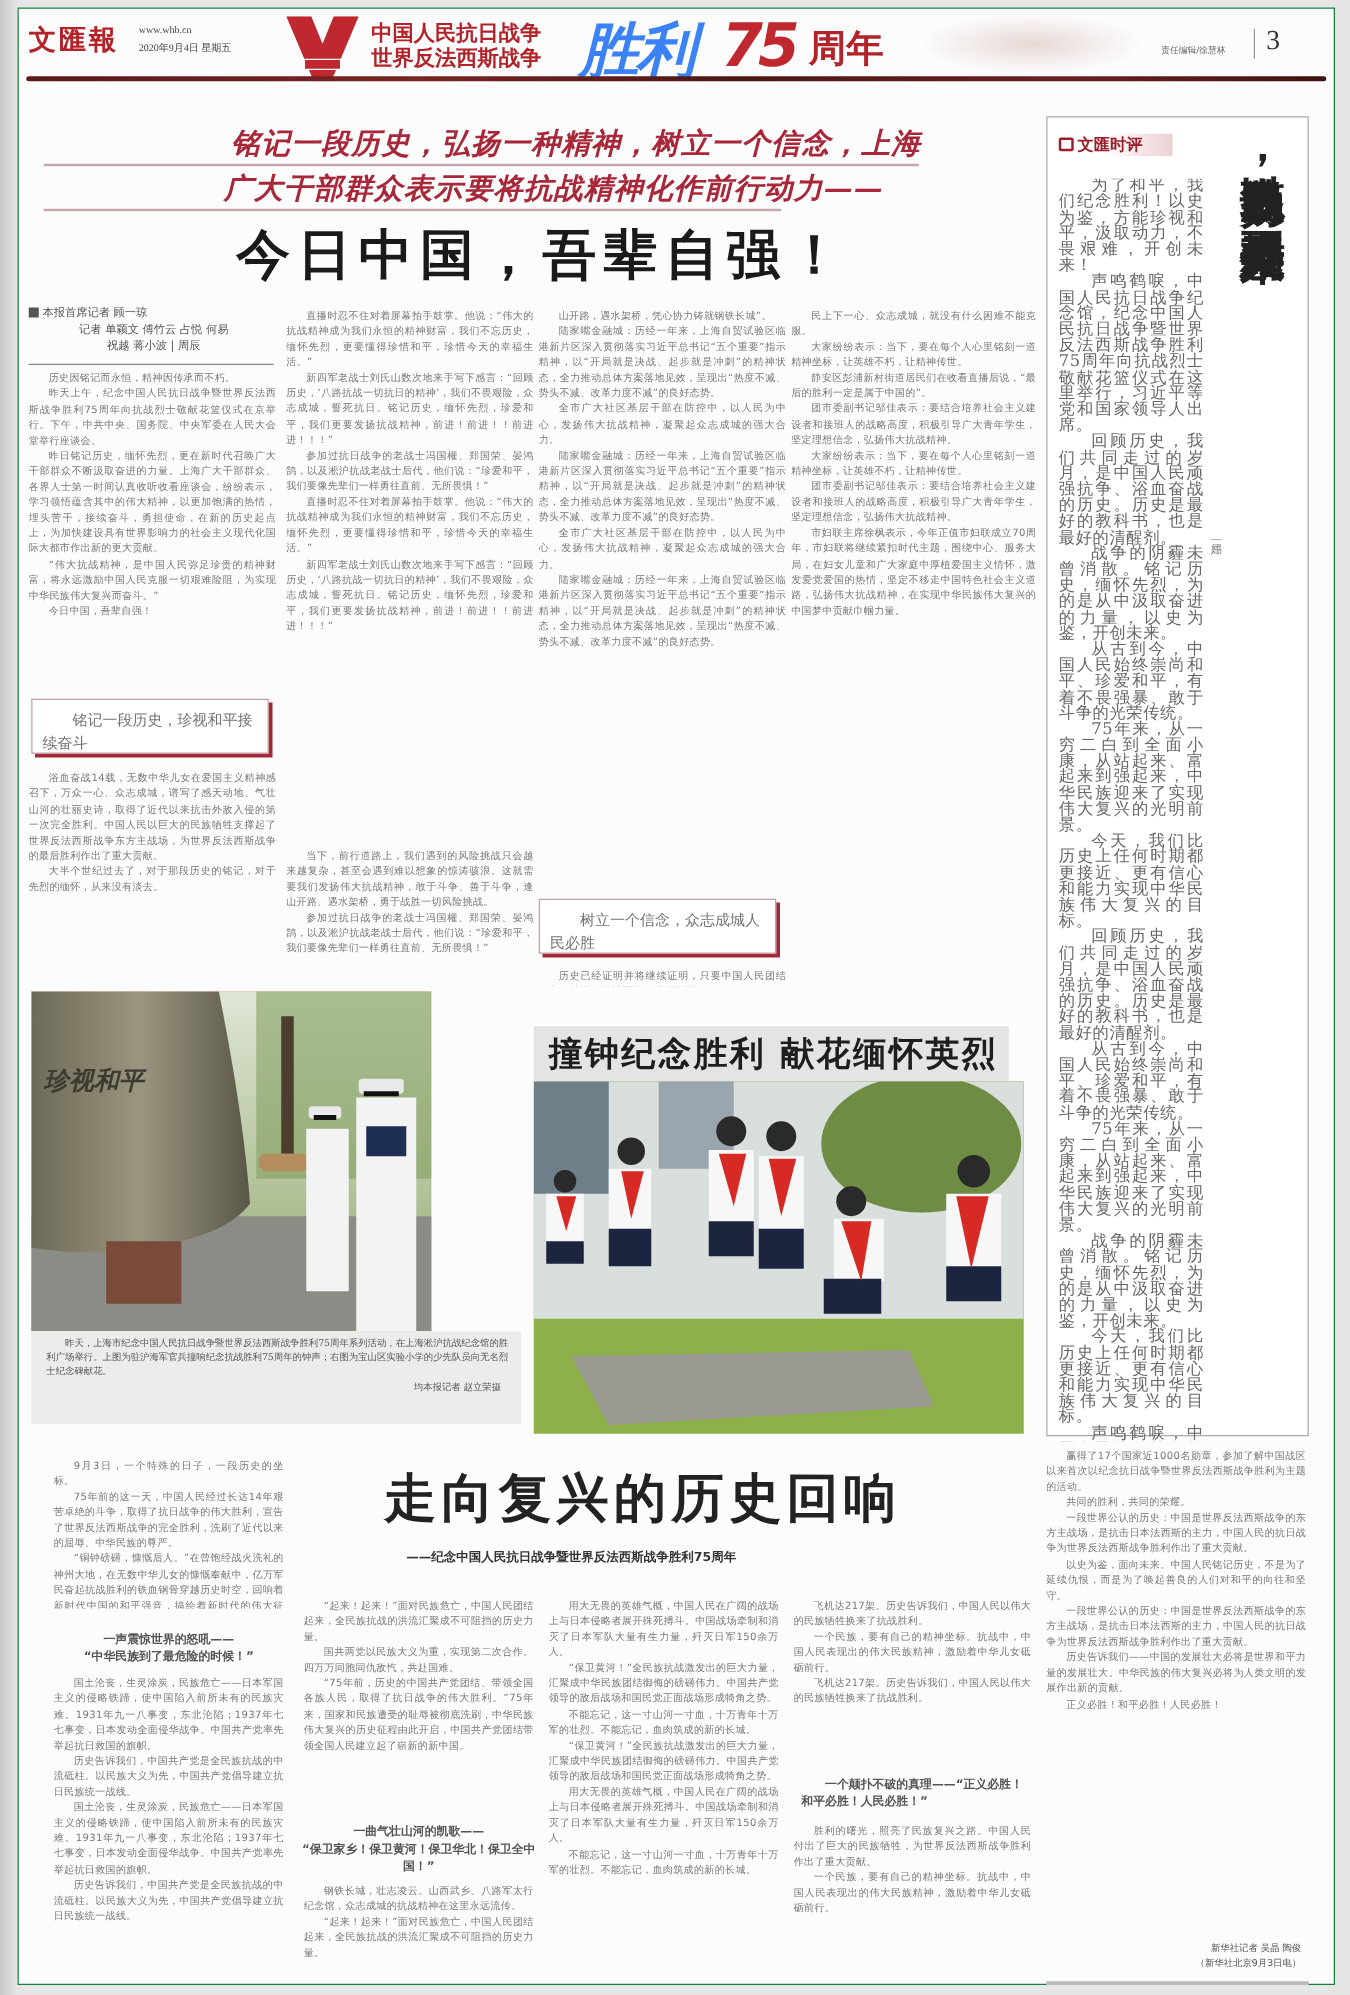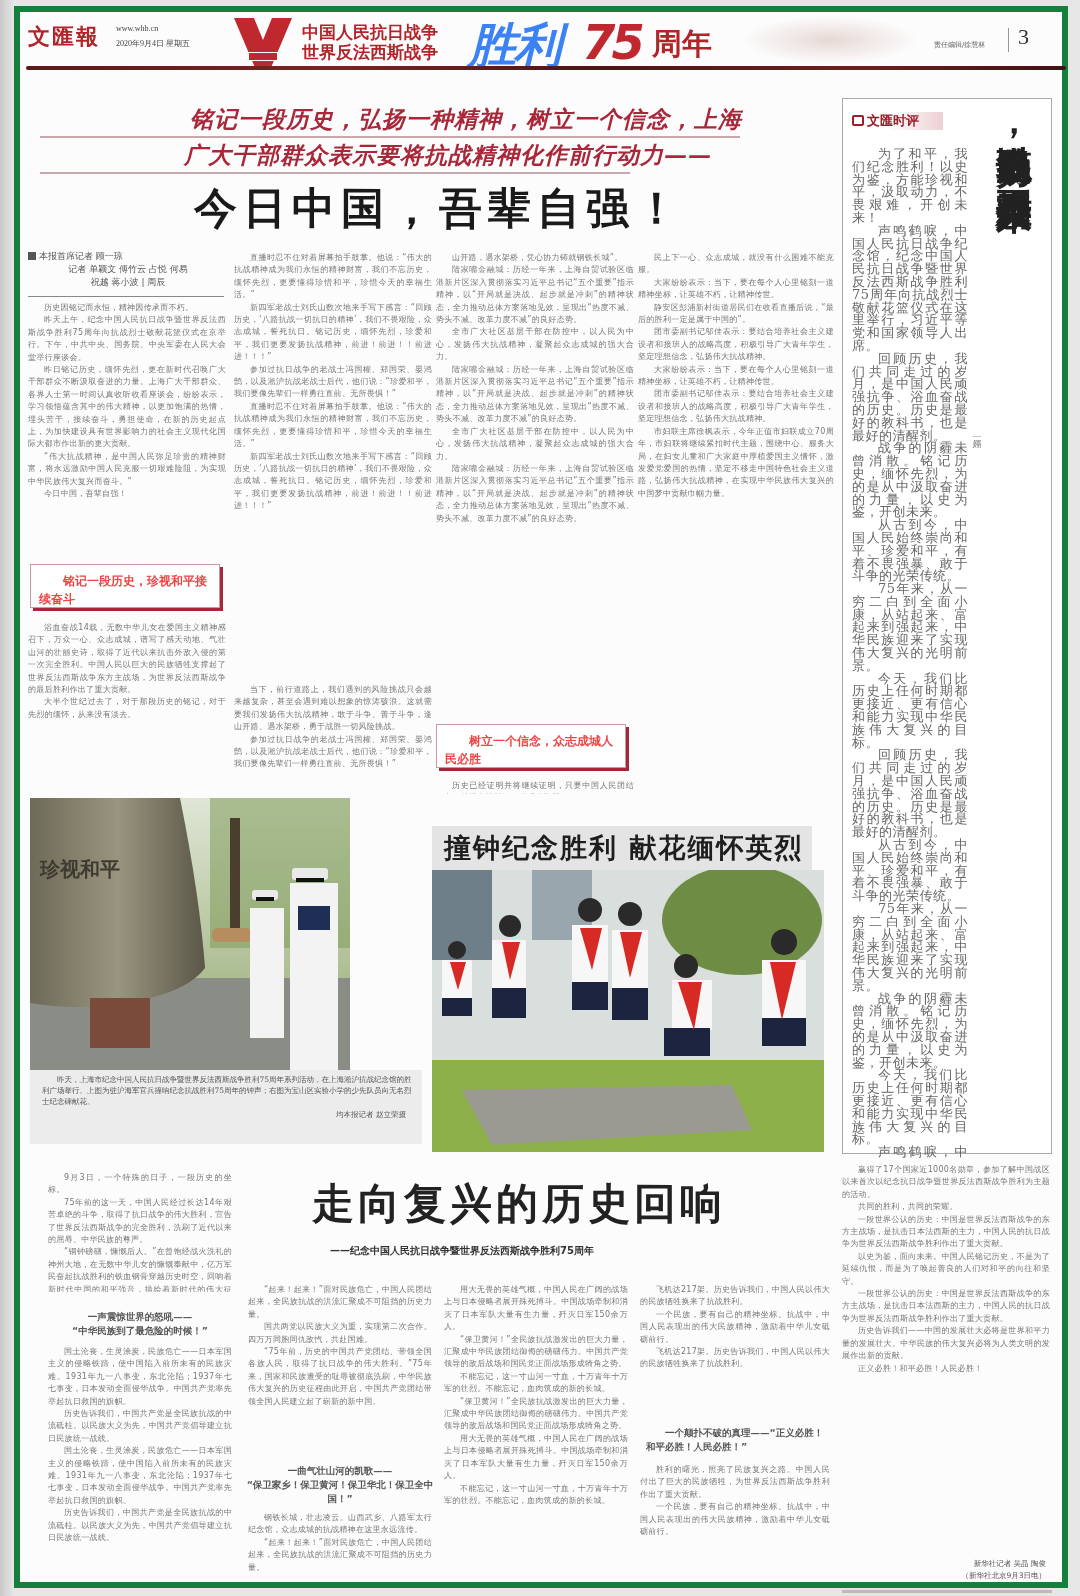--- a/index.html
+++ b/index.html
@@ -1,18 +1,18 @@
 <!DOCTYPE html>
 <html><head>
 <meta charset="utf-8">
 <style>
   * { box-sizing: border-box; margin: 0; padding: 0; }
   html, body { width: 1080px; height: 1596px; background: #e6e6e6; overflow: hidden; }
   body { font-family: "DejaVu Serif", "Liberation Serif", serif; color: #333; position: relative; }
-  .page { position: absolute; left: 14px; top: 6px; width: 1054px; height: 1582px; background: #fcfcfc; border: 6px solid #15803d; }
+  .page { position: absolute; left: 14px; top: 6px; width: 1054px; height: 1582px; background: #fcfcfc; border: 1px solid #15803d; }
   .left-strip { position: absolute; left: 0; top: 0; width: 14px; height: 1596px; background: linear-gradient(90deg,#c8c8c8,#e6e6e6); }
 
   
   .masthead { position: absolute; left: 0; top: 0; width: 1054px; height: 62px; }
   .mast-logo { position: absolute; left: 8px; top: 10px; font-size: 22px; font-weight: bold; color: #b2232a; letter-spacing: 2px; font-family: "DejaVu Serif", serif; }
   .mast-url { position: absolute; left: 96px; top: 12px; font-size: 8px; color: #444; font-family: "Liberation Serif", serif; }
   .mast-date { position: absolute; left: 96px; top: 26px; font-size: 8px; color: #444; font-family: "Liberation Serif", serif; }
   .v-badge { position: absolute; left: 214px; top: 6px; width: 58px; height: 52px; }
   .mast-sub { position: absolute; left: 282px; top: 10px; font-size: 17px; line-height: 20px; color: #b2232a; font-weight: bold; font-family: "DejaVu Sans", sans-serif; }
   .mast-victory { position: absolute; left: 448px; top: 2px; font-size: 48px; color: #3b82f6; font-style: italic; font-weight: bold; font-family: "DejaVu Serif", serif; letter-spacing: -2px; }
@@ -32,25 +32,25 @@
   .main-headline { position: absolute; left: 174px; top: 168px; font-size: 43px; font-weight: bold; color: #1a1a1a; font-family: "DejaVu Sans", sans-serif; letter-spacing: 6px; }
 
   
   .byline { position: absolute; left: 8px; top: 238px; width: 200px; font-size: 9px; color: #555; font-family: "DejaVu Sans", sans-serif; line-height: 13px; }
   .byline .sq { display: inline-block; width: 8px; height: 8px; background: #555; margin-right: 3px; vertical-align: -1px; }
   .byline .names { display: block; text-align: center; }
   .byline-rule { position: absolute; left: 8px; top: 284px; width: 196px; height: 1px; background: #888; }
   .col { position: absolute; font-size: 8px; line-height: 12.4px; color: #777; text-align: justify; font-family: "DejaVu Sans", sans-serif; overflow: hidden; letter-spacing: 0.3px; }
   .col p { text-indent: 2em; }
 
-  .callout { position: absolute; background: #fff; border: 1px solid #c79aa3; font-size: 12px; font-weight: bold; color: #ef4444; font-family: "DejaVu Sans", sans-serif; padding: 7px 8px; line-height: 18px; box-shadow: 3px 3px 0 #a3283a; }
+  .callout { position: absolute; background: #fff; border: 1px solid #c79aa3; font-size: 12px; font-weight: normal; color: #737373; font-family: "DejaVu Sans", sans-serif; padding: 7px 8px; line-height: 18px; box-shadow: 3px 3px 0 #a3283a; }
   .callout .t { display: block; text-indent: 2em; }
 
   
-  .photo-left { position: absolute; left: 10px; top: 786px; width: 320px; height: 272px; overflow: hidden; background: #fca5a5; }
+  .photo-left { position: absolute; left: 10px; top: 786px; width: 320px; height: 272px; overflow: hidden; background: #fca5a5; font-style: italic; }
   .photo-caption-box { position: absolute; left: 10px; top: 1058px; width: 392px; height: 74px; background: #ececec; }
   .photo-caption { position: absolute; left: 22px; top: 1062px; width: 374px; font-size: 7.5px; line-height: 11px; color: #555; font-family: "DejaVu Serif", serif; text-indent: 2em; }
   .photo-credit { position: absolute; left: 316px; top: 1098px; font-size: 7.5px; color: #555; font-family: "DejaVu Sans", sans-serif; }
   .gray-banner { position: absolute; left: 412px; top: 814px; width: 380px; height: 44px; background: #e4e4e4; }
   .photo-headline { position: absolute; left: 424px; top: 818px; font-size: 27px; font-weight: bold; color: #1e1e1e; font-family: "DejaVu Serif", serif; letter-spacing: 2px; }
   .photo-right { position: absolute; left: 412px; top: 858px; width: 392px; height: 282px; overflow: hidden; background: #9bb06a; }
 
   
   .sidebar-box { position: absolute; left: 822px; top: 86px; width: 210px; height: 1056px; border: 1px solid #aaa; background: #fff; }
   .sb-tag { position: absolute; left: 832px; top: 100px; font-size: 13px; font-weight: bold; color: #9b1f2b; font-family: "DejaVu Serif", serif; padding-right: 24px; background: linear-gradient(90deg, rgba(255,255,255,0) 40%, rgba(200,120,130,0.35)); }

